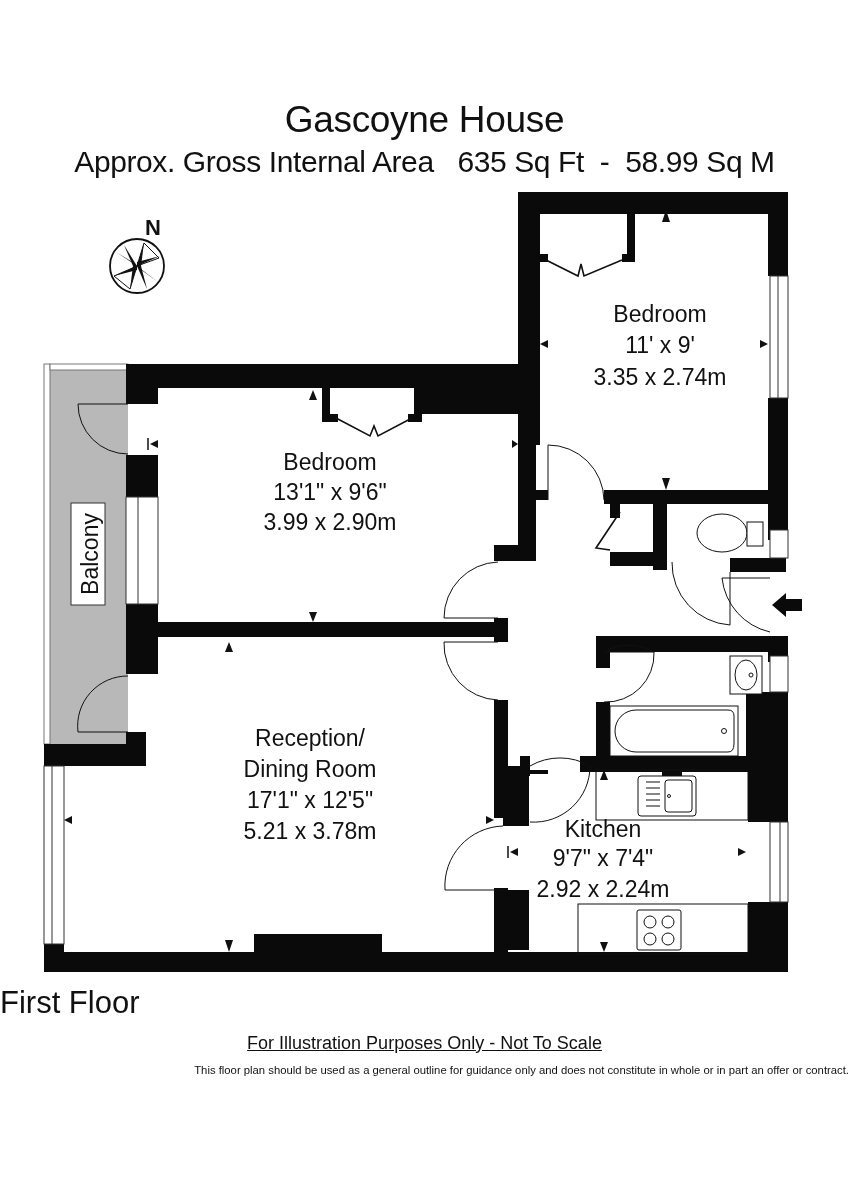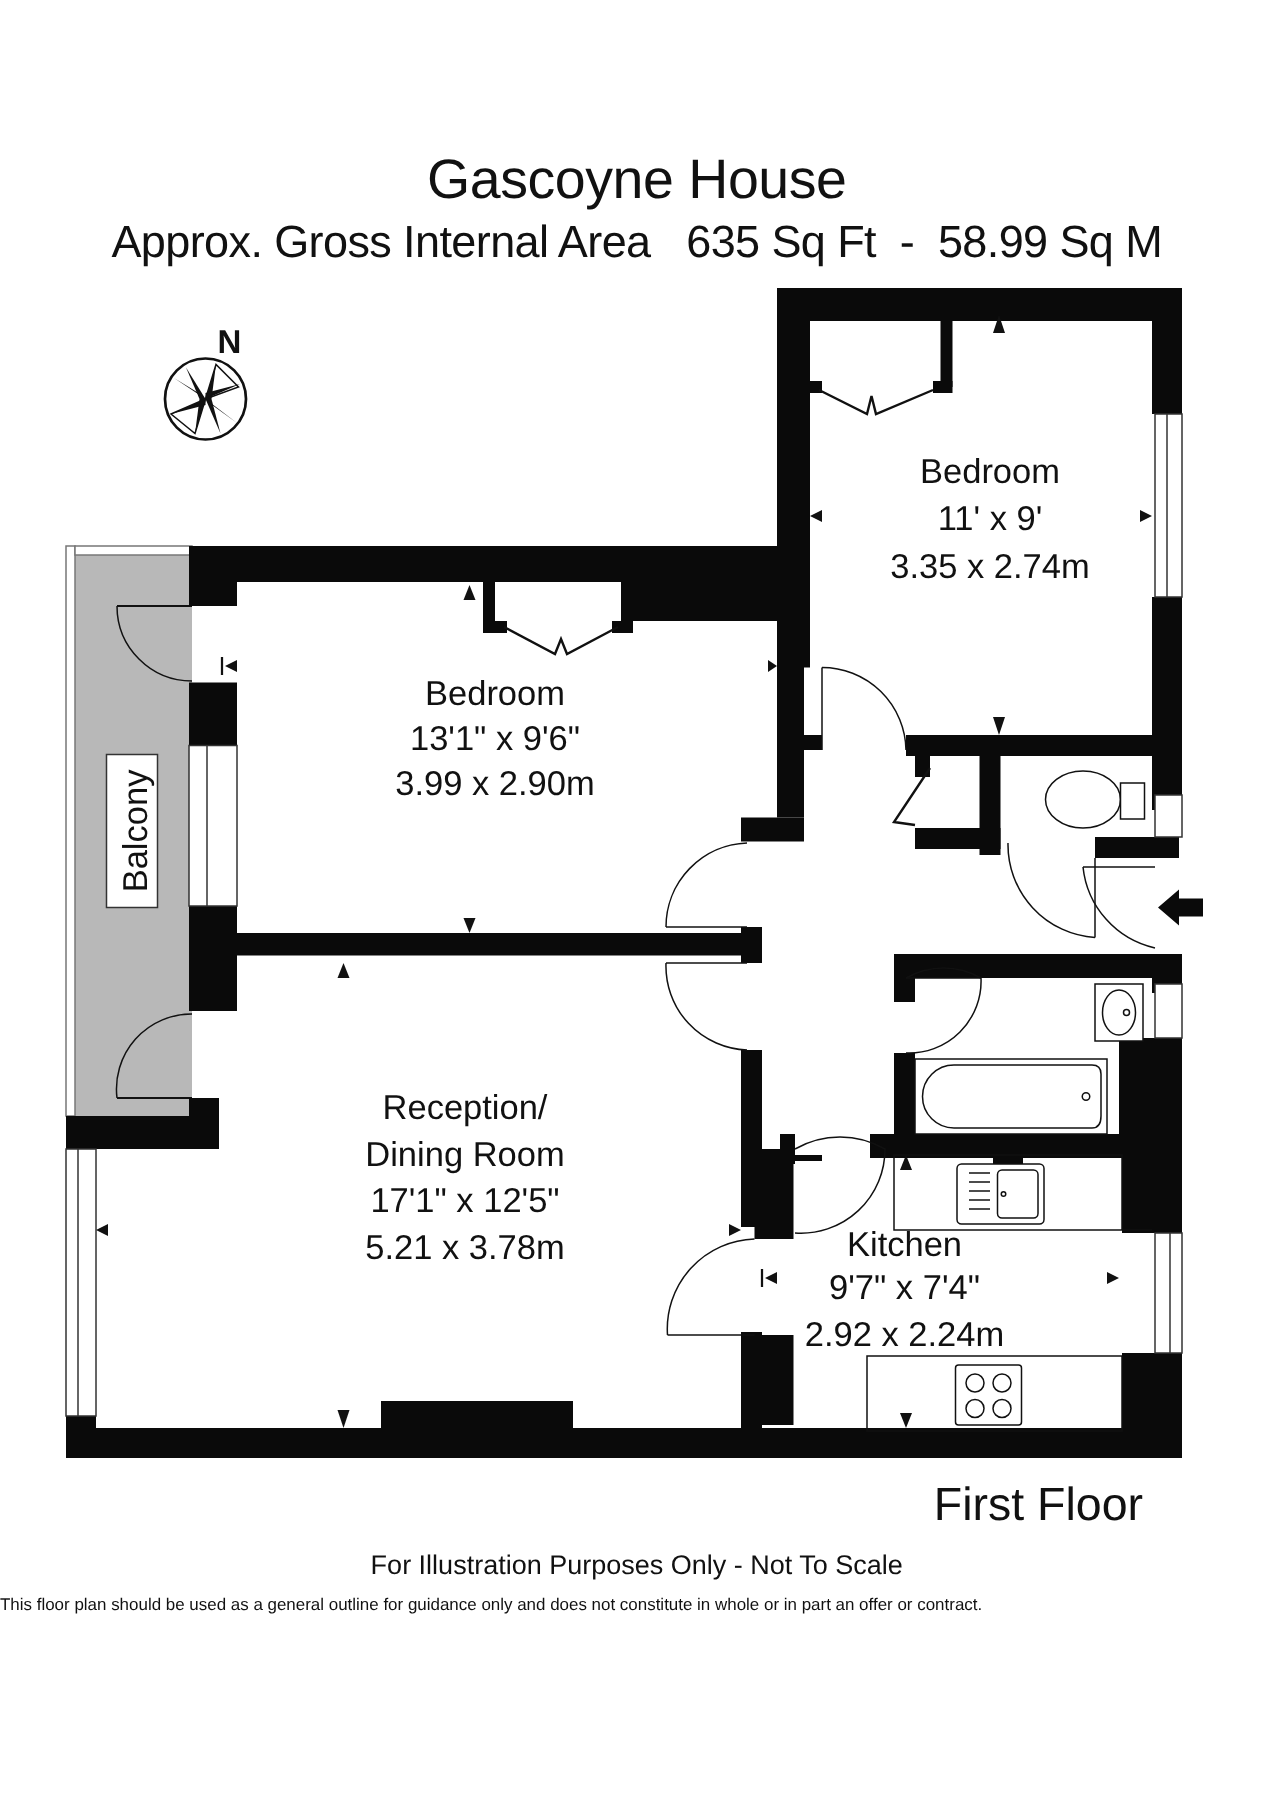--- a/index.html
+++ b/index.html
@@ -1,21 +1,21 @@
 <!DOCTYPE html>
 <html><head>
 <meta charset="utf-8">
 <style>
   html, body { margin: 0; padding: 0; background: #ffffff; }
   body { width: 849px; height: 1200px; position: relative; overflow: hidden; font-family: "Liberation Sans", sans-serif; color: #111; }
   .title { position: absolute; left: 0; width: 849px; top: 98px; text-align: center; font-size: 37px; line-height: 44px; letter-spacing: -0.3px; }
   .subtitle { position: absolute; left: 0; width: 849px; top: 143px; text-align: center; font-size: 30px; line-height: 38px; white-space: pre; letter-spacing: -0.4px; }
-  .floor-label { position: absolute; left: 0; width: 762px; top: 983px; text-align: right; font-size: 31px; line-height: 40px; }
-  .illustration { position: absolute; left: 0; width: 849px; top: 1031px; text-align: center; font-size: 18px; line-height: 24px; }
-  .disclaimer { position: absolute; left: 0; width: 849px; top: 1063px; text-align: left; font-size: 11.3px; line-height: 14px; }
+  .floor-label { position: absolute; left: 0; width: 762px; top: 983px; text-align: left; font-size: 31px; line-height: 40px; }
+  .illustration { position: absolute; left: 0; width: 849px; top: 1031px; text-align: center; font-size: 18px; line-height: 24px; text-decoration: underline; }
+  .disclaimer { position: absolute; left: 0; width: 849px; top: 1063px; text-align: right; font-size: 11.3px; line-height: 14px; }
   .disclaimer div { white-space: nowrap; }
   svg.plan { position: absolute; left: 0; top: 0; }
   .room-label { font-family: "Liberation Sans", sans-serif; font-size: 23px; fill: #111; }
 </style>
 </head>
 <body>
 
 <div class="title">Gascoyne House</div>
 <div class="subtitle">Approx. Gross Internal Area   635 Sq Ft  -  58.99 Sq M</div>
 

